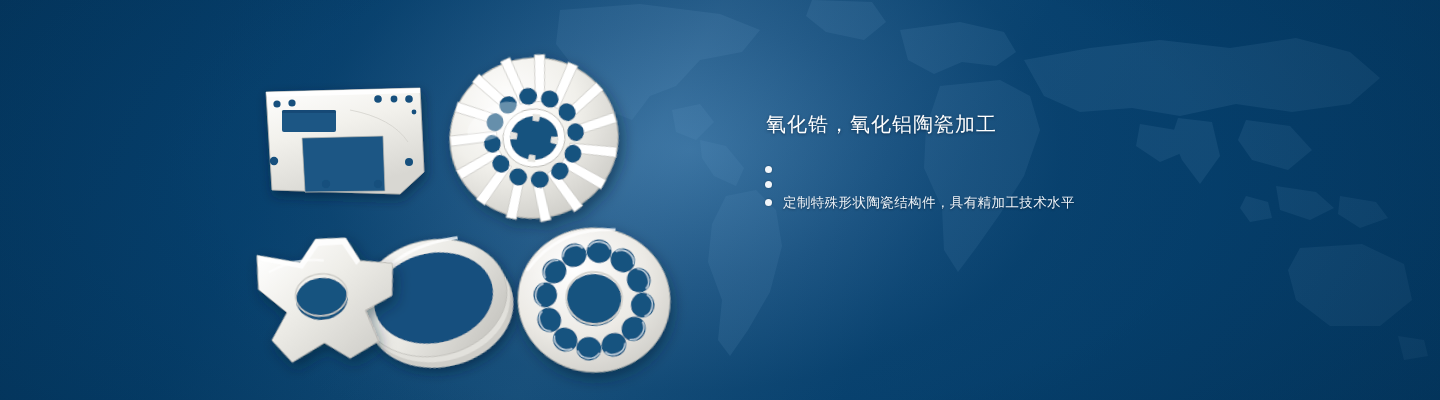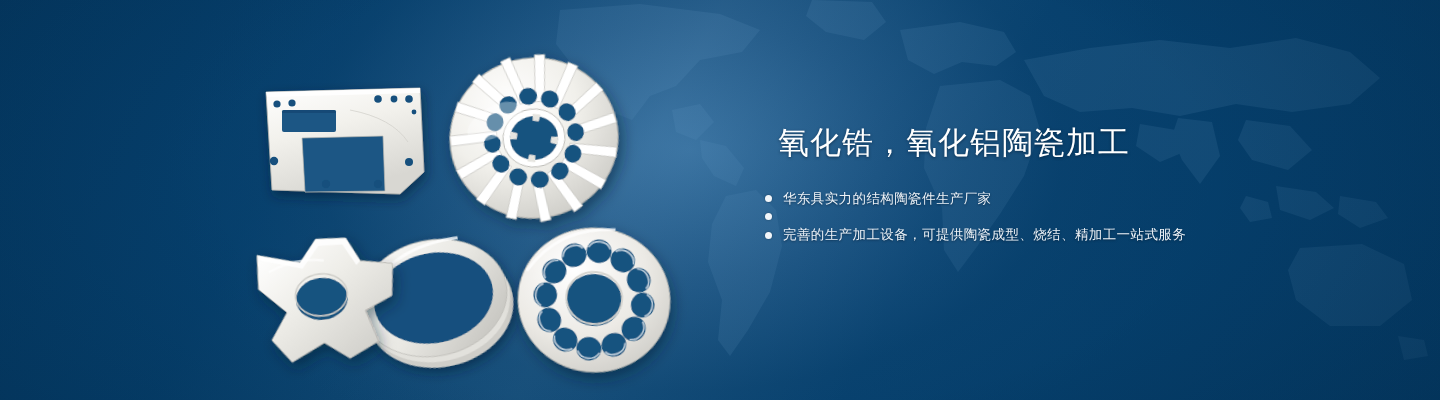--- a/index.html
+++ b/index.html
@@ -72,22 +72,22 @@
   .products svg { display:block; width:100%; height:100%; }
 
   
   .copy {
     position: absolute;
     left: 762px;
     top: 108px;
     width: 620px;
   }
   .headline {
-    margin: 16px;
-    font-size: 31px;
+    margin: 4px;
+    font-size: 20px;
     font-weight: 400;
     letter-spacing: 1px;
     line-height: 1.25;
     color: #ffffff;
     text-shadow: 0 1px 3px rgba(0,20,40,0.55);
     white-space: nowrap;
   }
   .features {
     list-style: none;
     margin: 29px 0 0 3px;
@@ -452,29 +452,28 @@
   </div>
 
   <div class="copy">
 
     <h1 class="headline">氧化锆，氧化铝陶瓷加工</h1>
 
     <ul class="features">
 
       <li class="feature">
         <span class="bullet"></span>
-        <span class="feature-text">华东具实力的结构陶瓷件生产厂家</span>
       </li>
 
       <li class="feature">
         <span class="bullet"></span>
       </li>
 
-
       <li class="feature">
         <span class="bullet"></span>
-        <span class="feature-text">完善的生产加工设备，可提供陶瓷成型、烧结、精加工一站式服务</span>
+        <span class="feature-text">定制特殊形状陶瓷结构件，具有精加工技术水平</span>
       </li>
+
 
     </ul>
   </div>
 
 </div>
 
 </body></html>

